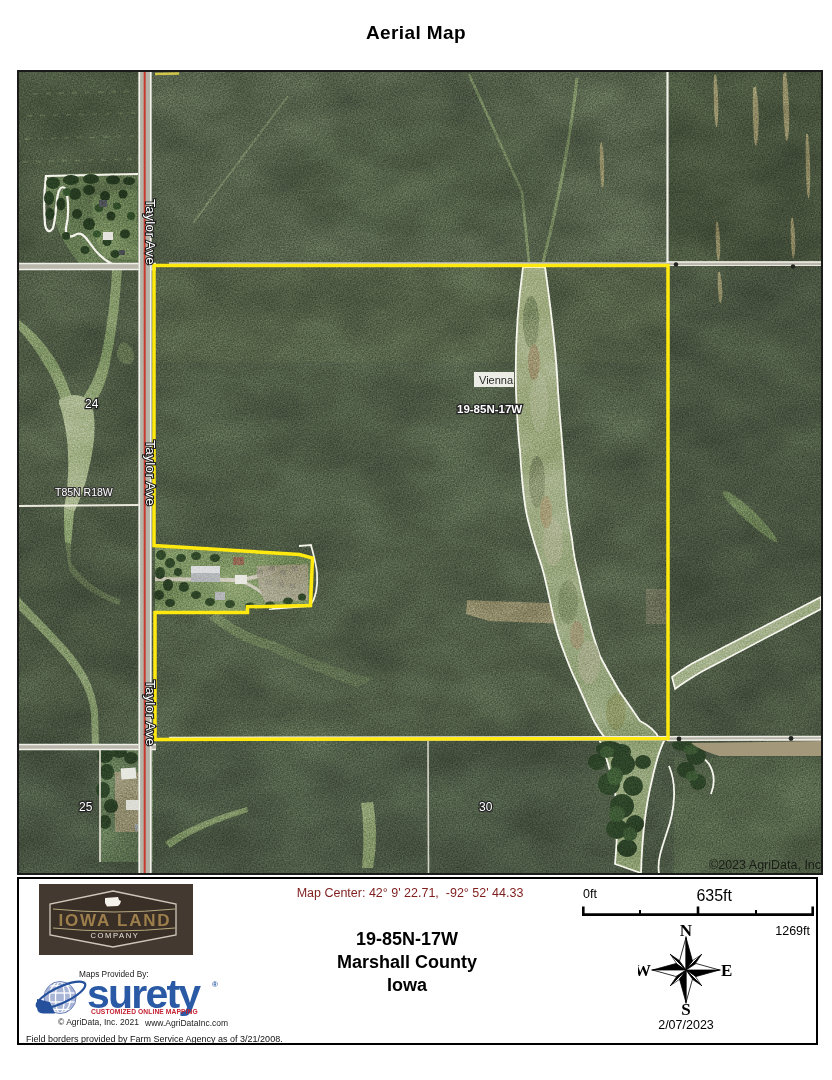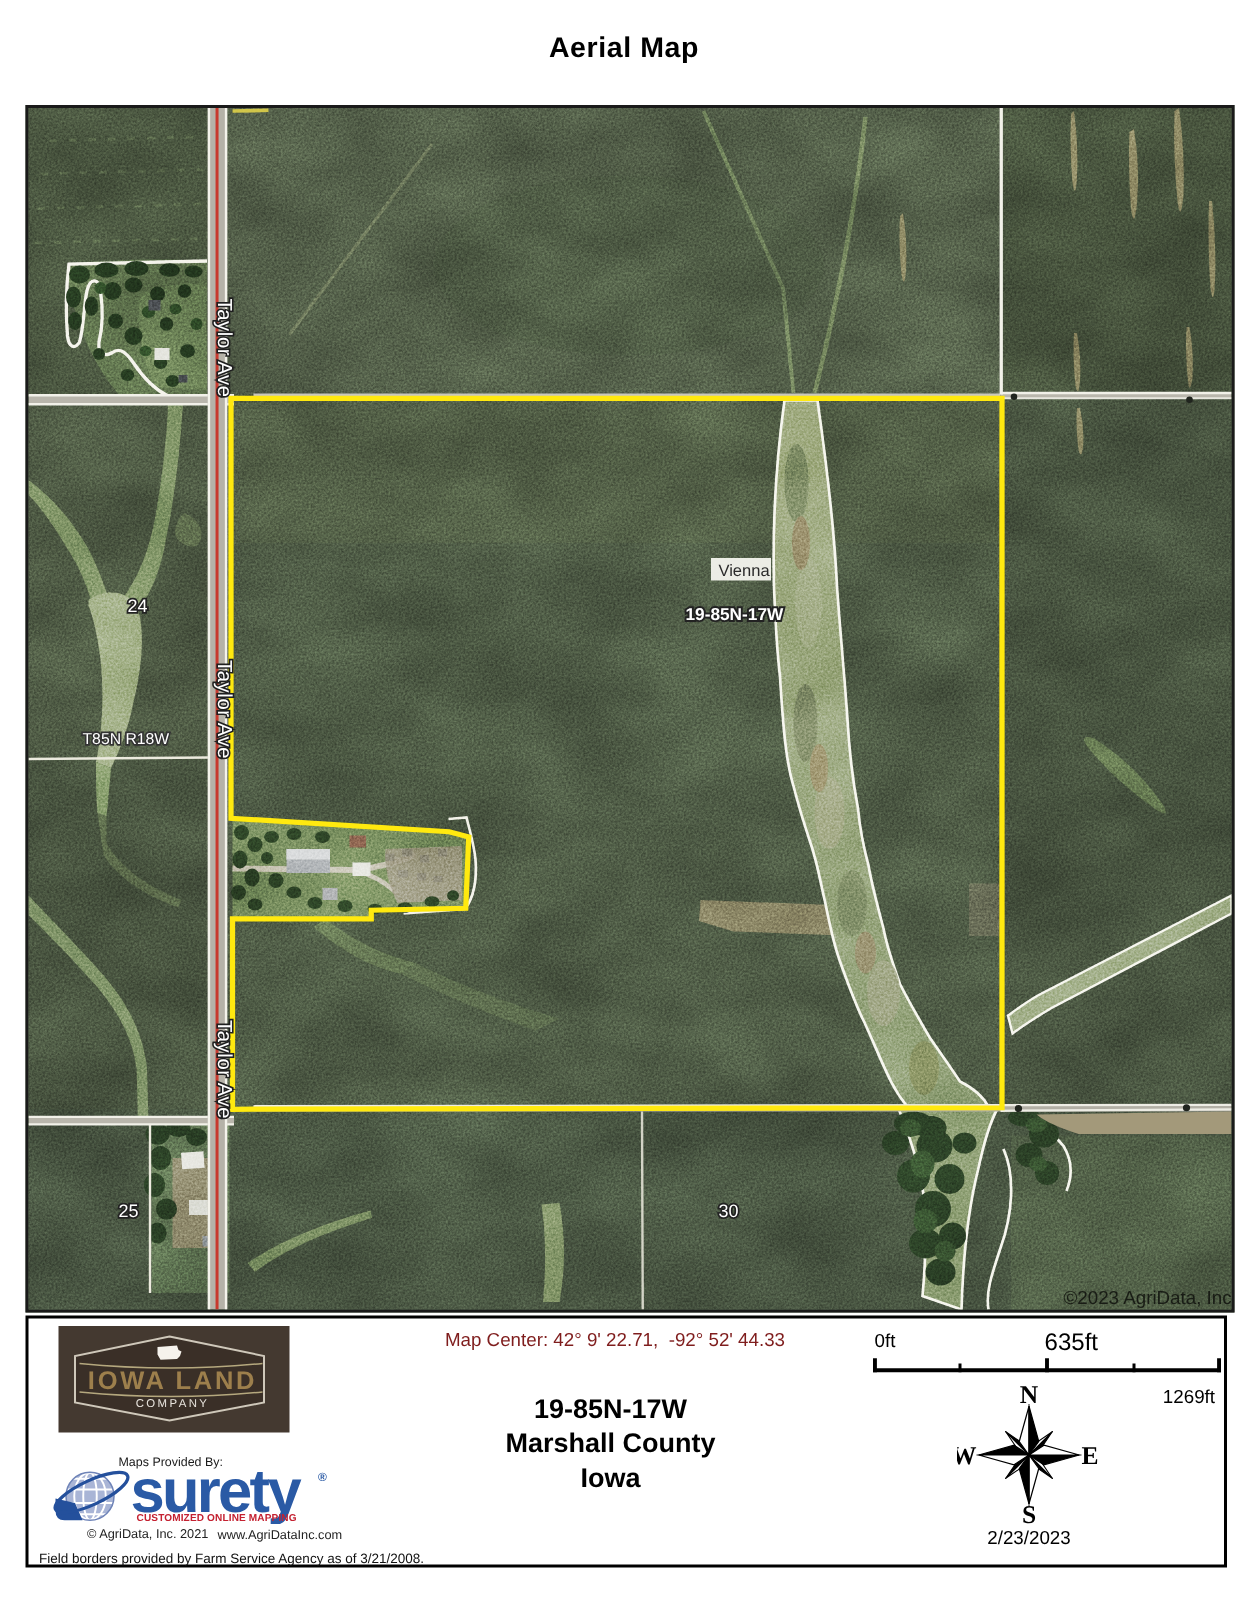--- a/index.html
+++ b/index.html
@@ -457,13 +457,13 @@
 
   <g font-family="Liberation Serif, serif" font-size="17" font-weight="bold" fill="#000">
     <text x="48" y="13.5" text-anchor="middle">N</text>
     <text x="48" y="93" text-anchor="middle">S</text>
     <text x="13" y="54" text-anchor="end">W</text>
     <text x="83" y="54" text-anchor="start">E</text>
   </g>
 </svg>
 </div>
 
-<div class="abs" style="left:638px;top:1018px;width:96px;text-align:center;font-size:12.5px;color:#000;">2/23/2023</div>
+<div class="abs" style="left:638px;top:1018px;width:96px;text-align:center;font-size:12.5px;color:#000;">2/07/2023</div>
 
 </body></html>

